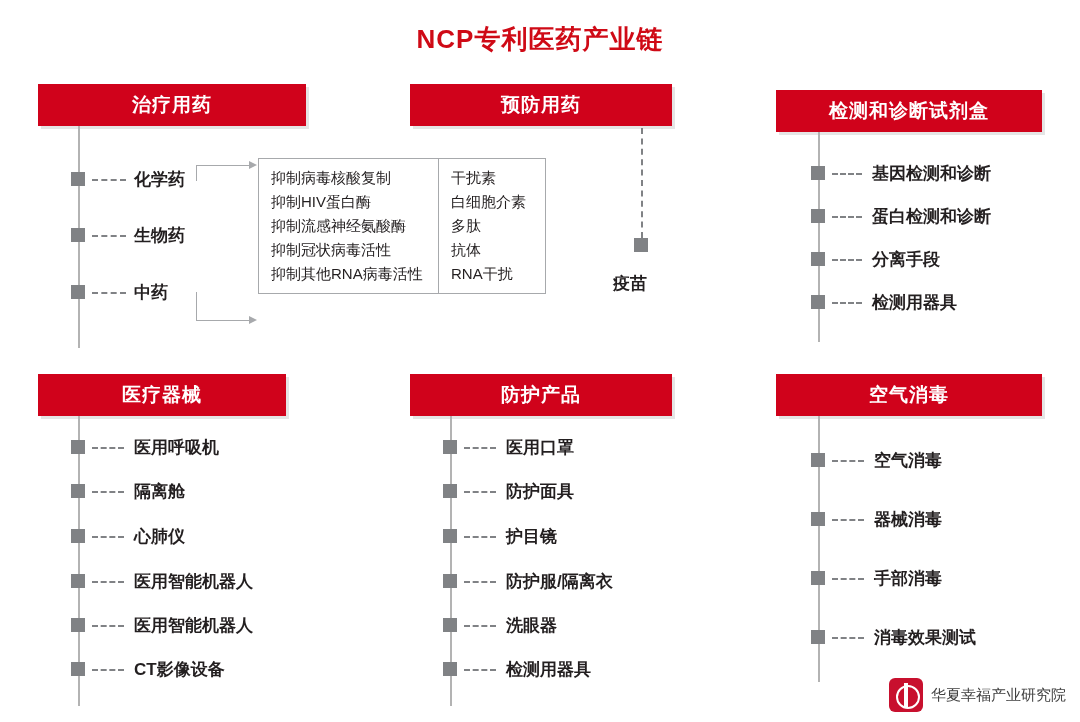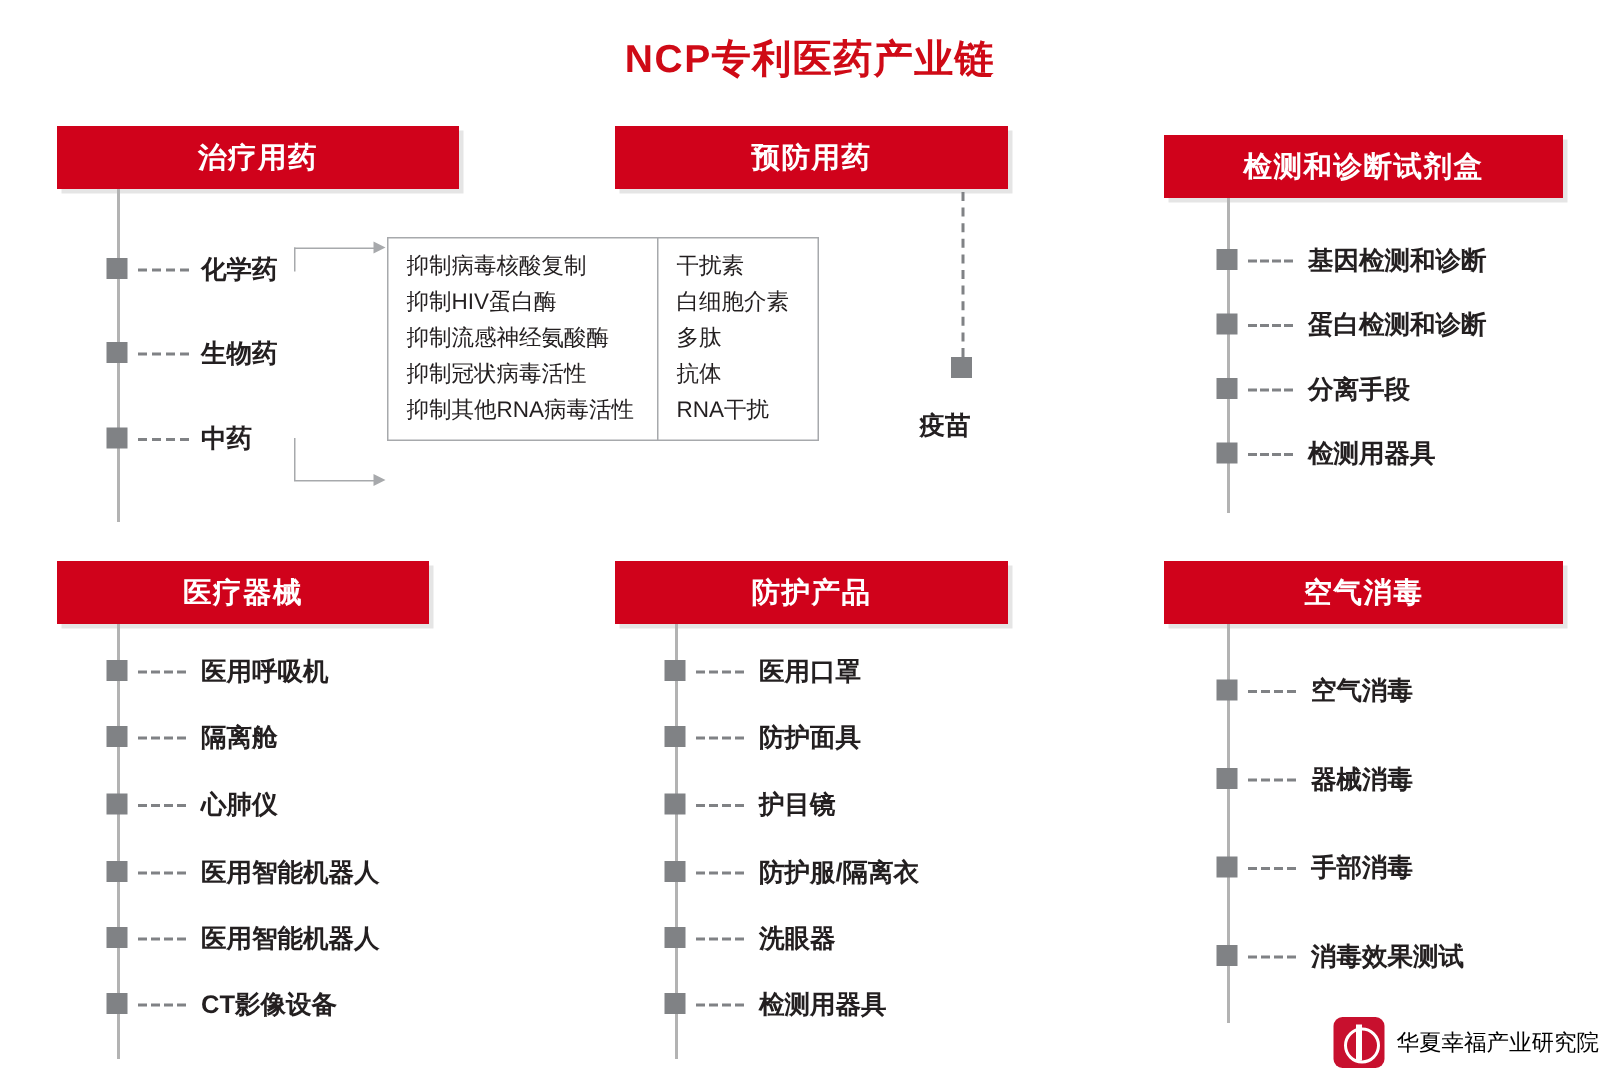--- a/index.html
+++ b/index.html
@@ -131,21 +131,21 @@
   }
   .wm-logo::after {
     content: "";
     position: absolute;
     left: 15px; top: 5px;
     width: 4px; height: 24px;
     background: #ffffff;
   }
   .wm-text {
     font-size: 15px;
-    color: #000000;
+    color: #404040;
     white-space: nowrap;
     text-align: right;
   }
 </style>
 </head>
 <body>
 
 <div id="root">
 
   <div class="title">NCP专利医药产业链</div>

